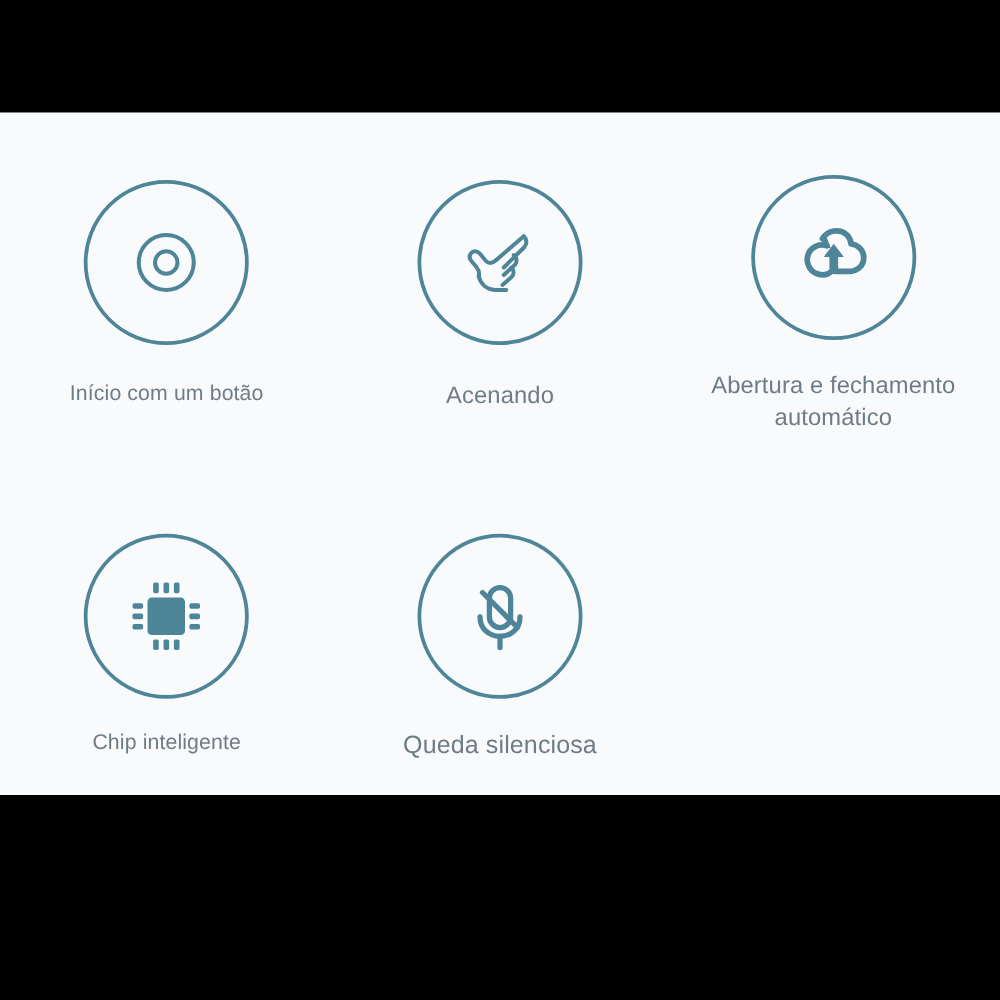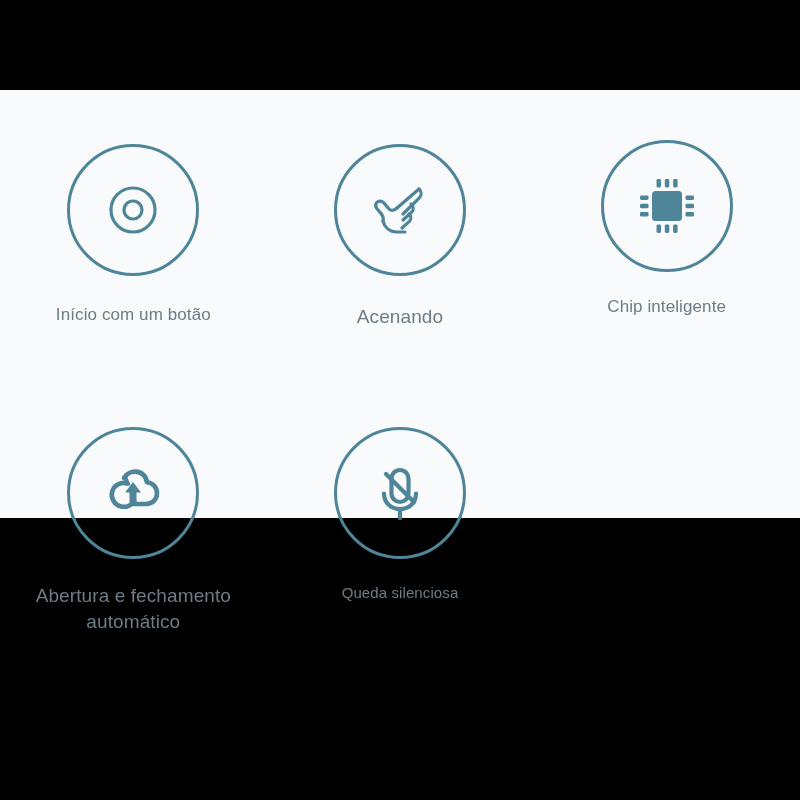--- a/index.html
+++ b/index.html
@@ -26,21 +26,21 @@
     background: #000000;
   }
   .letterbox.top { top: 0; height: 90px; }
   .letterbox.bottom { top: 664px; height: 136px; }
 
   .content {
     position: absolute;
     left: 0;
     top: 90px;
     width: 800px;
-    height: 428px;
+    height: 546px;
     background: #f9fafc;
   }
 
   .grid {
     position: absolute;
     left: 0;
     top: 0;
     width: 800px;
     height: 574px;
     display: grid;
@@ -73,21 +73,21 @@
   .label {
     margin-top: 28px;
     color: #6e7c85;
     text-align: center;
     line-height: 1.35;
     white-space: pre-line;
     letter-spacing: 0.1px;
   }
   .label.sz-md { font-size: 17px; }
   .label.sz-lg { font-size: 19px; }
-  .label.sz-sm { font-size: 15px; }
+  .label.sz-sm { font-size: 20px; }
 
   .cell.r2 .label { margin-top: 24px; }
 </style>
 </head>
 <body>
 
 <div class="stage">
 
   <div class="letterbox top"></div>
   <div class="letterbox bottom"></div>
@@ -122,20 +122,40 @@
               </g>
             </svg>
           </span>
         </div>
         <div class="label sz-lg">Acenando</div>
       </div>
 
       <div class="cell r2">
         <div class="circle">
           <span>
+            <svg width="78" height="78" viewBox="0 0 78 78">
+              <g fill="none" stroke="#4e8598" stroke-width="4.6" stroke-linecap="round" stroke-linejoin="round">
+                <path d="M30 24 C34 17 44 15.5 49.6 21 C51.6 23 52.7 25.6 52.8 28.2 C58.6 28.6 63 33.4 63 39.2 C63 45.2 58.2 50 52.2 50 L40 50"></path>
+                <path d="M33.5 29.6 C27.2 27.4 20 31 18.2 37.6 C16.4 44.2 20.6 51 27.2 52.5 C32.4 53.7 37.6 51.3 40.2 47"></path>
+              </g>
+              <g fill="#4e8598">
+                <path d="M33.2 22.4 L36.6 31.6 L27.4 30.4 Z"></path>
+                <path d="M39 28 L47 38.5 L31 38.5 Z"></path>
+                <rect x="35.5" y="36" width="7" height="16" rx="1"></rect>
+              </g>
+            </svg>
+          </span>
+        </div>
+        <div class="label sz-lg">Abertura e fechamento
+automático</div>
+      </div>
+
+      <div class="cell r2">
+        <div class="circle">
+          <span>
             <svg width="76" height="76" viewBox="0 0 76 76">
               <g fill="#4e8598">
                 <rect x="23" y="23" width="30" height="30" rx="3.5"></rect>
                 <rect x="27.5" y="11" width="4.5" height="8.5" rx="1.4"></rect>
                 <rect x="35.8" y="11" width="4.5" height="8.5" rx="1.4"></rect>
                 <rect x="44.1" y="11" width="4.5" height="8.5" rx="1.4"></rect>
                 <rect x="27.5" y="56.5" width="4.5" height="8.5" rx="1.4"></rect>
                 <rect x="35.8" y="56.5" width="4.5" height="8.5" rx="1.4"></rect>
                 <rect x="44.1" y="56.5" width="4.5" height="8.5" rx="1.4"></rect>
                 <rect x="11" y="27.5" width="8.5" height="4.5" rx="1.4"></rect>
@@ -147,40 +167,20 @@
               </g>
             </svg>
           </span>
         </div>
         <div class="label sz-md">Chip inteligente</div>
       </div>
 
       <div class="cell r2">
         <div class="circle">
           <span>
-            <svg width="78" height="78" viewBox="0 0 78 78">
-              <g fill="none" stroke="#4e8598" stroke-width="4.6" stroke-linecap="round" stroke-linejoin="round">
-                <path d="M30 24 C34 17 44 15.5 49.6 21 C51.6 23 52.7 25.6 52.8 28.2 C58.6 28.6 63 33.4 63 39.2 C63 45.2 58.2 50 52.2 50 L40 50"></path>
-                <path d="M33.5 29.6 C27.2 27.4 20 31 18.2 37.6 C16.4 44.2 20.6 51 27.2 52.5 C32.4 53.7 37.6 51.3 40.2 47"></path>
-              </g>
-              <g fill="#4e8598">
-                <path d="M33.2 22.4 L36.6 31.6 L27.4 30.4 Z"></path>
-                <path d="M39 28 L47 38.5 L31 38.5 Z"></path>
-                <rect x="35.5" y="36" width="7" height="16" rx="1"></rect>
-              </g>
-            </svg>
-          </span>
-        </div>
-        <div class="label sz-lg">Abertura e fechamento
-automático</div>
-      </div>
-
-      <div class="cell r2">
-        <div class="circle">
-          <span>
             <svg width="76" height="76" viewBox="0 0 76 76">
               <g fill="none" stroke="#4e8598" stroke-width="4.2" stroke-linecap="round" stroke-linejoin="round">
                 <rect x="29.5" y="15" width="17" height="32" rx="8.5"></rect>
                 <path d="M22 38.5 C22 47.6 28.9 54 38 54 C47.1 54 54 47.6 54 38.5"></path>
                 <path d="M38 54 L38 63"></path>
                 <path d="M24 19 L52 47"></path>
               </g>
             </svg>
           </span>
         </div>

